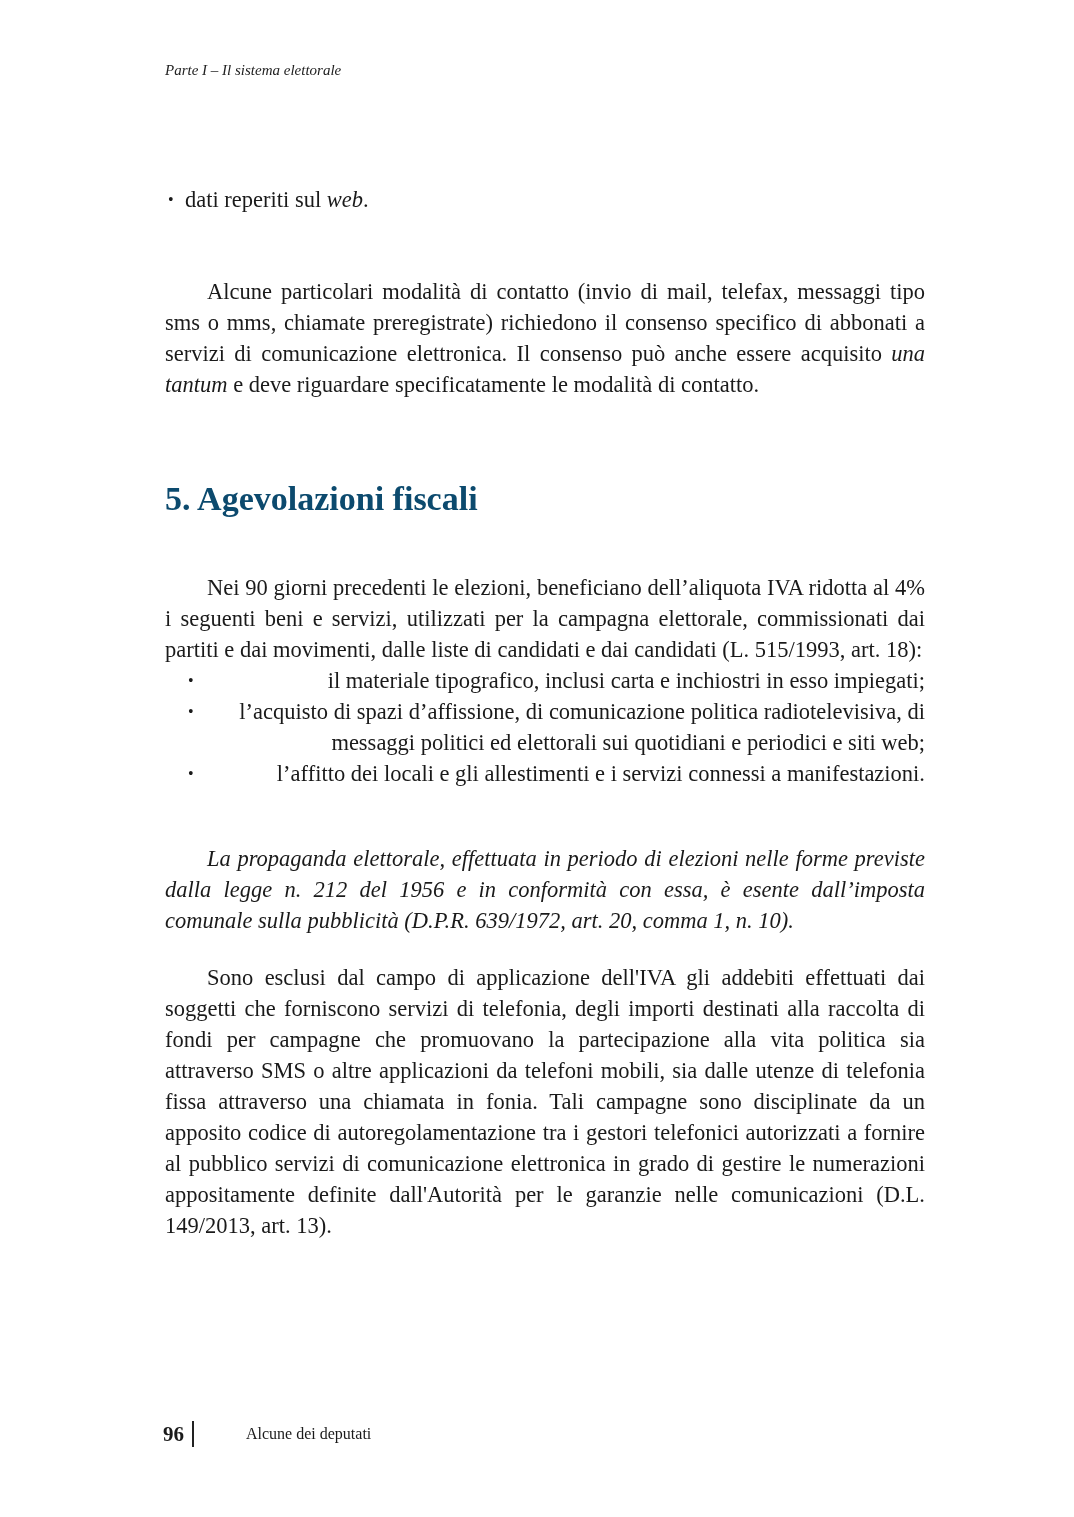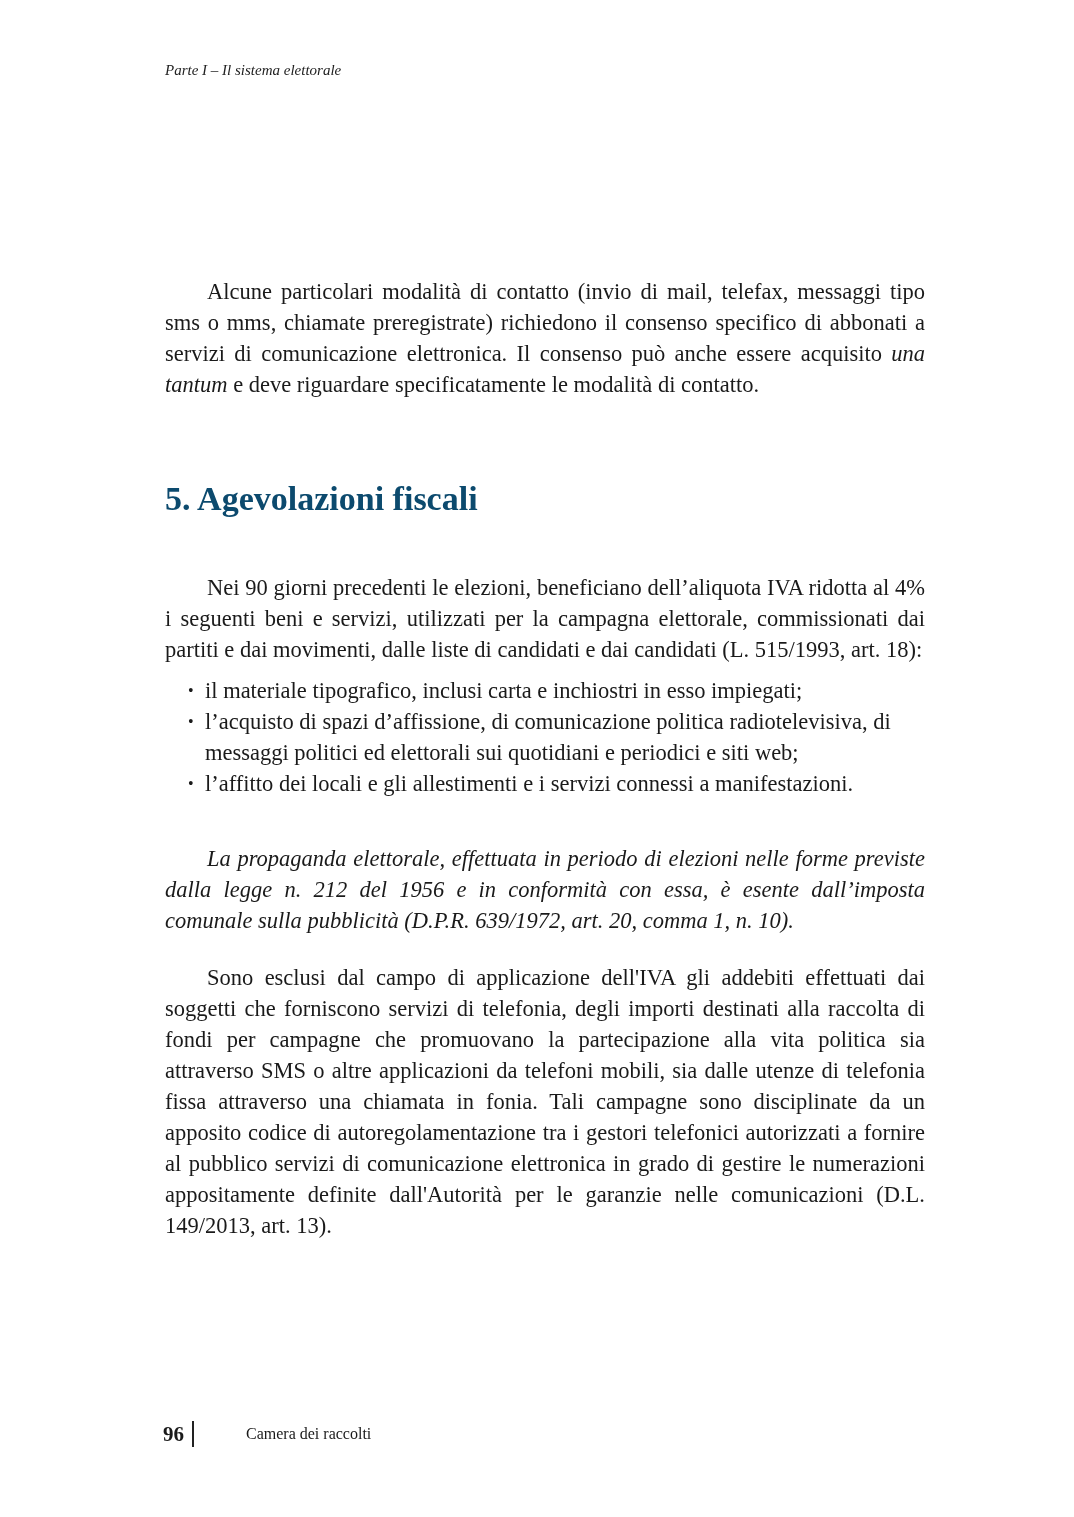--- a/index.html
+++ b/index.html
@@ -7,36 +7,37 @@
          font-family: "Liberation Serif", "DejaVu Serif", serif; color: #1a1a1a; }
   .running-head { position: absolute; left: 165px; top: 62px; font-size: 15px; font-style: italic; color: #222; }
   .block { position: absolute; left: 165px; width: 760px; font-size: 22.5px; line-height: 31px; }
   .bullets { top: 184px; }
   .bullet { position: relative; padding-left: 20px; }
   .bullet::before { content: "•"; position: absolute; left: 3px; top: 0; font-size: 16px; }
   .para { text-align: justify; text-indent: 42px; margin: 0; }
   .p1 { top: 276px; }
   .heading { position: absolute; left: 165px; top: 480px; font-size: 34px; font-weight: bold; color: #0c4a6e; margin: 0; }
   .p2 { top: 572px; }
-  .list2 { margin-top: 10px; }
+  .list2 { margin-top: 0; text-align: right; }
   .list2 .bullet { padding-left: 40px; }
   .list2 .bullet::before { left: 23px; }
   .p3 { top: 843px; font-style: italic; }
   .p4 { top: 962px; }
   .footer { position: absolute; left: 163px; top: 1421px; display: flex; align-items: center; }
   .page-num { font-size: 21px; font-weight: bold; }
   .sep { width: 2px; height: 26px; background: #222; margin-left: 8px; }
   .footer-text { font-size: 16px; margin-left: 52px; }
 </style>
 </head>
 <body>
 
 <div class="running-head">Parte I – Il sistema elettorale</div>
 
 <div class="block bullets">
+  <div class="bullet"><span>dati reperiti sul </span><i>web</i><span>.</span></div>
 </div>
 
 <p class="block para p1"><span>Alcune particolari modalità di contatto (invio di mail, telefax, messaggi tipo sms o mms, chiamate preregistrate) richiedono il consenso specifico di abbonati a servizi di comunicazione elettronica. Il consenso può anche essere acquisito </span><i>una tantum</i><span> e deve riguardare specificatamente le modalità di contatto.</span></p>
 
 <h2 class="heading">5. Agevolazioni fiscali</h2>
 
 <div class="block p2">
   <p class="para">Nei 90 giorni precedenti le elezioni, beneficiano dell’aliquota IVA ridotta al 4% i seguenti beni e servizi, utilizzati per la campagna elettorale, commissionati dai partiti e dai movimenti, dalle liste di candidati e dai candidati (L. 515/1993, art. 18):</p>
   <div class="list2">
     <div class="bullet">il materiale tipografico, inclusi carta e inchiostri in esso impiegati;</div>
@@ -45,14 +46,14 @@
   </div>
 </div>
 
 <p class="block para p3">La propaganda elettorale, effettuata in periodo di elezioni nelle forme previste dalla legge n. 212 del 1956 e in conformità con essa, è esente dall’imposta comunale sulla pubblicità (D.P.R. 639/1972, art. 20, comma 1, n. 10).</p>
 
 <p class="block para p4">Sono esclusi dal campo di applicazione dell'IVA gli addebiti effettuati dai soggetti che forniscono servizi di telefonia, degli importi destinati alla raccolta di fondi per campagne che promuovano la partecipazione alla vita politica sia attraverso SMS o altre applicazioni da telefoni mobili, sia dalle utenze di telefonia fissa attraverso una chiamata in fonia. Tali campagne sono disciplinate da un apposito codice di autoregolamentazione tra i gestori telefonici autorizzati a fornire al pubblico servizi di comunicazione elettronica in grado di gestire le numerazioni appositamente definite dall'Autorità per le garanzie nelle comunicazioni (D.L. 149/2013, art. 13).</p>
 
 <div class="footer">
   <span class="page-num">96</span>
   <span class="sep"></span>
-  <span class="footer-text">Camera dei raccolti</span>
+  <span class="footer-text">Alcune dei deputati</span>
 </div>
 
 </body></html>

